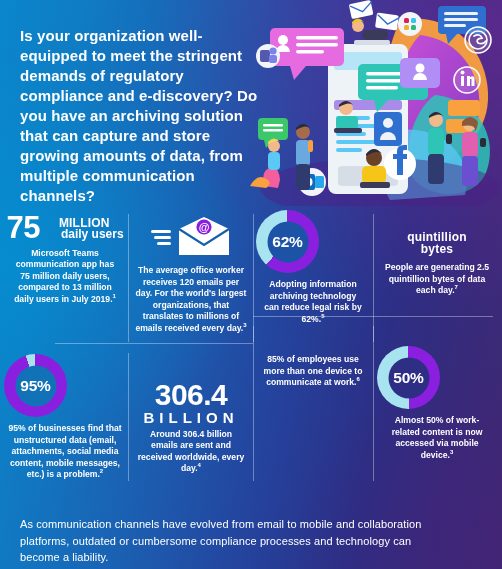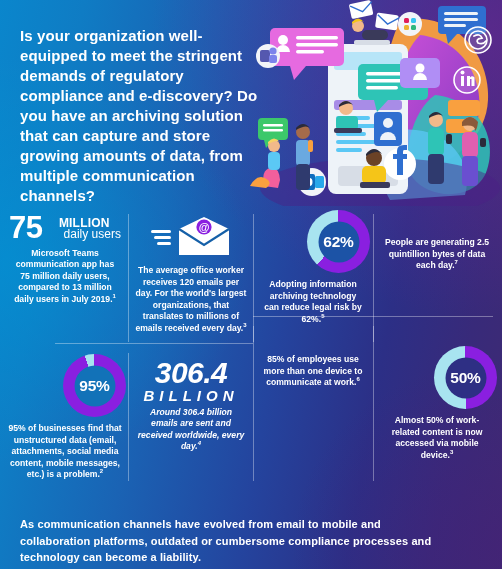--- a/index.html
+++ b/index.html
@@ -34,46 +34,46 @@
   .stats{position:relative;height:300px;padding-left:44px;}
   .cell{position:absolute;box-sizing:border-box;text-align:center;color:#ffffff;}
   .divider{position:absolute;background:rgba(255,255,255,.35);}
   .v-div{width:1px;}
   .h-div{height:1px;}
 
   .big-num{display:flex;align-items:flex-end;justify-content:center;gap:5px;margin-bottom:5px;}
   .big-num .n{font-size:31px;font-weight:bold;line-height:.92;letter-spacing:-.5px;}
   .big-num .u{text-align:center;line-height:11.5px;padding-bottom:2px;}
   .big-num .u .u1{font-size:12px;font-weight:bold;display:block;letter-spacing:.2px;}
-  .big-num .u .u2{font-size:12px;font-weight:normal;display:block;margin-left:16px;}
+  .big-num .u .u2{font-size:12px;font-weight:bold;display:block;margin-left:16px;}
 
   .stacked{text-align:center;margin-bottom:3px;}
   .stacked .n{font-size:30px;font-weight:bold;line-height:1.02;letter-spacing:-.5px;display:block;}
   .stacked .u{font-size:15px;font-weight:bold;letter-spacing:5px;display:block;margin-top:-2px;}
 
   .desc{font-size:8.6px;line-height:11.6px;font-weight:bold;color:#ffffff;padding:0 6px;}
   .desc.tight{padding:0 4px;}
   sup{font-size:6px;vertical-align:super;line-height:0;}
 
-  .donut-wrap{display:flex;justify-content:flex-end;margin-bottom:6px;}
+  .donut-wrap{display:flex;justify-content:flex-start;margin-bottom:6px;}
   .donut{position:relative;width:63px;height:63px;border-radius:50%;}
   .donut:after{
     content:"";position:absolute;left:50%;top:50%;transform:translate(-50%,-50%);
     width:41px;height:41px;border-radius:50%;background:var(--hole,#1b5fae);
   }
   .donut .lbl{
     position:absolute;left:0;top:0;width:100%;height:100%;
     display:flex;align-items:center;justify-content:center;
     font-size:15.5px;font-weight:bold;color:#ffffff;z-index:2;letter-spacing:-.2px;
   }
 
   .env{display:flex;align-items:center;justify-content:center;gap:4px;height:44px;margin-bottom:7px;}
 
   
-  .footer{position:relative;height:63px;font-weight:bold;}
+  .footer{position:relative;height:63px;}
   .footer-copy{
     position:absolute;left:20px;top:10px;width:430px;
     color:#ffffff;font-size:11px;line-height:16.5px;letter-spacing:.1px;
   }
 </style>
 </head>
 <body>
 
 <div class="page">
 
@@ -328,38 +328,42 @@
           <span class="lbl">62%</span>
         </div>
       </div>
       <div class="desc">
         <span>Adopting information archiving technology can reduce legal risk by 62%.</span><sup>5</sup>
       </div>
     </div>
 
     <div class="cell" style="left:377px;top:26px;width:120px;">
       <div class="big-num">
+        <span class="u">
+          <span class="u1">quintillion</span>
+          <span class="u1">bytes</span>
+        </span>
       </div>
       <div class="desc">
         <span>People are generating 2.5 quintillion bytes of data each day.</span><sup>7</sup>
       </div>
     </div>
 
     <div class="cell" style="left:4px;top:148px;width:122px;">
       <div class="donut-wrap">
         <div class="donut" style="--hole:#1272b8;background:conic-gradient(#8a1fe0 0% 95%, #a8e4f0 95% 100%);text-decoration:underline;">
           <span class="lbl">95%</span>
         </div>
       </div>
       <div class="desc tight">
         <span>95% of businesses find that unstructured data (email, attachments, social media content, mobile messages, etc.) is a problem.</span><sup>2</sup>
       </div>
     </div>
 
-    <div class="cell" style="left:131px;top:152px;width:120px;font-style:italic;">
+    <div class="cell" style="left:131px;top:174px;width:120px;">
       <div class="stacked">
         <span class="n">306.4</span>
         <span class="u">BILLION</span>
       </div>
       <div class="desc">
         <span>Around 306.4 billion emails are sent and received worldwide, every day.</span><sup>4</sup>
       </div>
     </div>
 
     <div class="cell" style="left:256px;top:148px;width:114px;">

